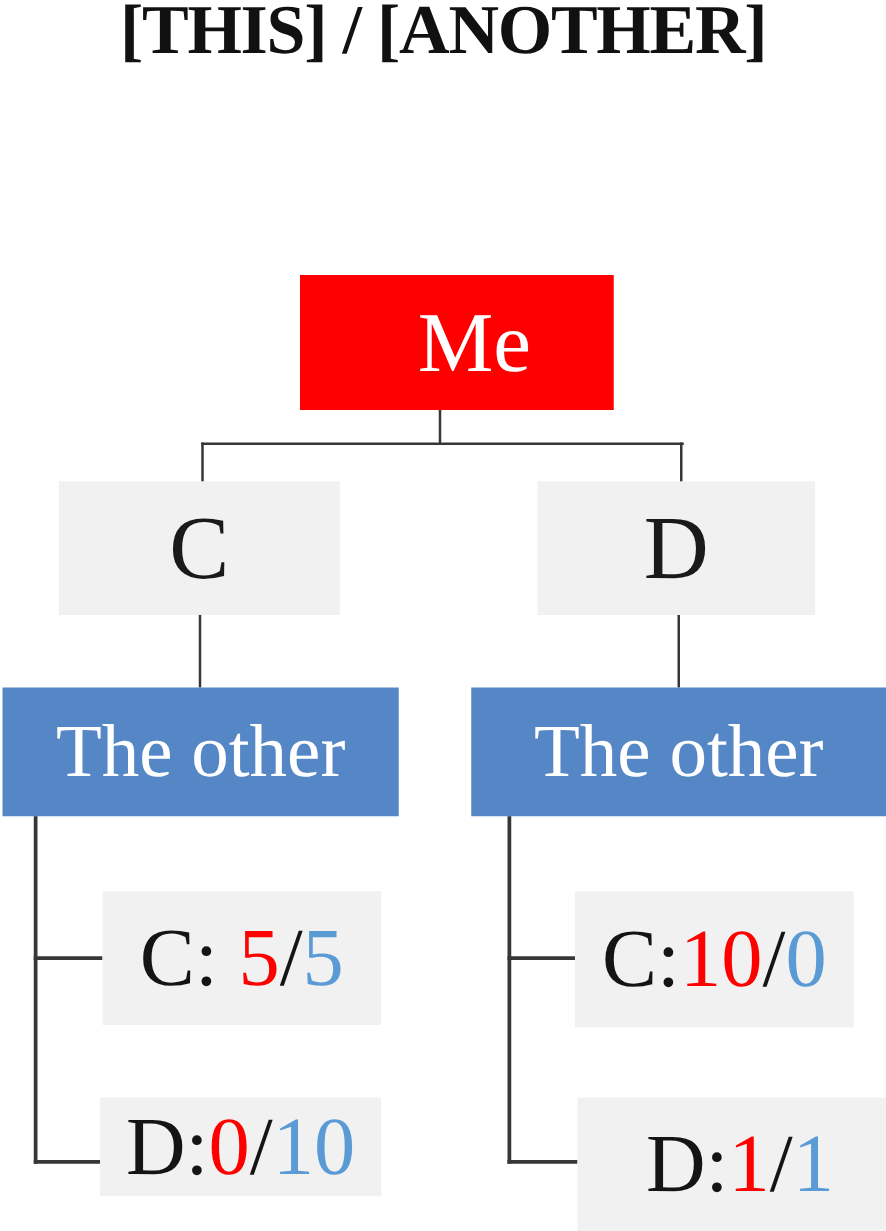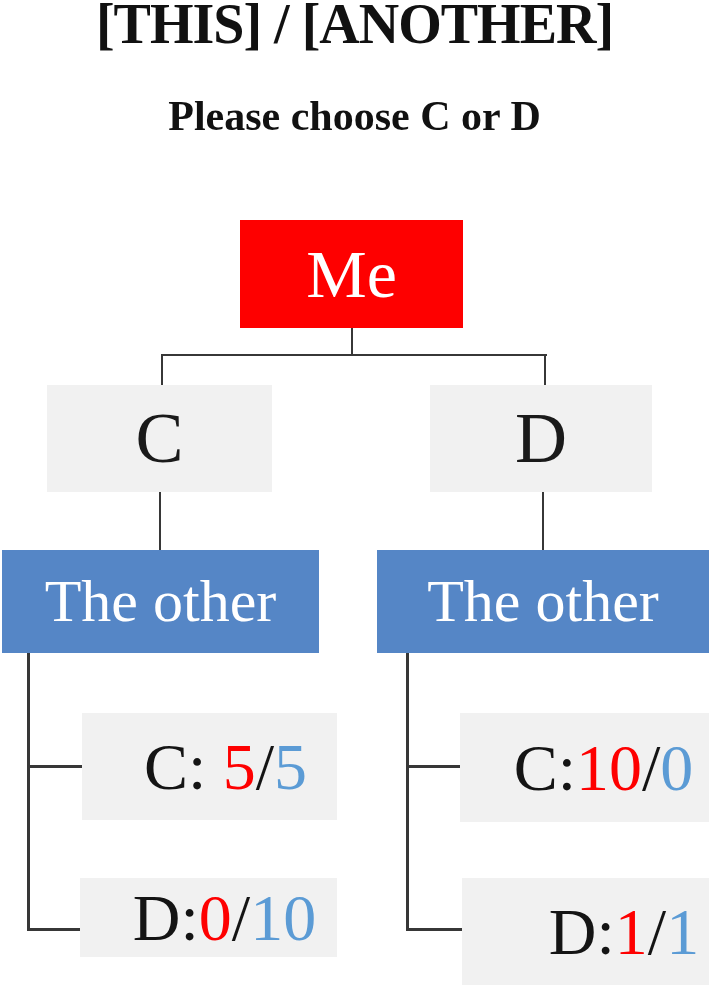--- a/index.html
+++ b/index.html
@@ -11,28 +11,28 @@
     position:absolute; top:-6px; left:0; width:709px; text-align:center;
     font-size:56px; font-weight:bold; color:#111111; letter-spacing:-1px;
     line-height:1.08; white-space:nowrap;
   }
   .subtitle {
     position:absolute; top:92px; left:0; width:709px; text-align:center;
     font-size:42px; font-weight:bold; color:#111111; white-space:nowrap;
   }
   .box { position:absolute; display:flex; align-items:center; justify-content:center; }
   .me-box { left:240px; top:220px; width:223px; height:108px; background:#fe0000;
-            color:#ffffff; font-size:68px; font-weight:400; }
+            color:#ffffff; font-size:68px; font-weight:400;padding-left:28px; }
   .opt-box { background:#f1f1f1; color:#1a1a1a; font-size:72px; font-weight:400; }
   .opt-c { left:47px; top:385px; width:225px; height:107px; }
   .opt-d { left:430px; top:385px; width:222px; height:107px; }
   .other-box { background:#5586c6; color:#ffffff; font-size:60px; font-weight:400; }
   .other-left  { left:2px;   top:550px; width:317px; height:103px; }
   .other-right { left:377px; top:550px; width:332px; height:103px; }
-  .payoff { background:#f1f1f1; font-size:66px; font-weight:400; color:#141414;padding-left:32px; }
+  .payoff { background:#f1f1f1; font-size:66px; font-weight:400; color:#141414; }
   .payoff-cc { left:82px;  top:713px; width:223px; height:107px; }
   .payoff-cd { left:80px;  top:878px; width:225px; height:79px; }
   .payoff-dc { left:460px; top:713px; width:223px; height:109px;align-items:center; }
   .payoff-dd { left:462px; top:878px; width:260px; height:107px; }
   .payoff-text { white-space:pre; }
   .num-me    { color:#fe0000; }
   .num-other { color:#5b9bd5; }
   .line { position:absolute; background:#373737; }
   .l-me-stem        { left:351px; top:328px; width:2px;  height:27px; }
   .l-branch-h       { left:161px; top:354px; width:386px; height:2px; }
@@ -46,21 +46,20 @@
   .l-right-trunk    { left:406px; top:653px; width:3px;  height:278px; }
   .l-right-conn-c   { left:406px; top:765px; width:54px; height:3px; }
   .l-right-conn-d   { left:406px; top:928px; width:56px; height:3px; }
 </style>
 </head>
 <body>
 
 <div class="canvas">
 
   <div class="title">[THIS] / [ANOTHER]</div>
-  <div class="subtitle">Please choose C or D</div>
 
   <div class="box me-box">
     <span>Me</span>
   </div>
 
   <div class="line l-me-stem"></div>
   <div class="line l-branch-h"></div>
   <div class="line l-branch-left-v"></div>
   <div class="line l-branch-right-v"></div>
 

